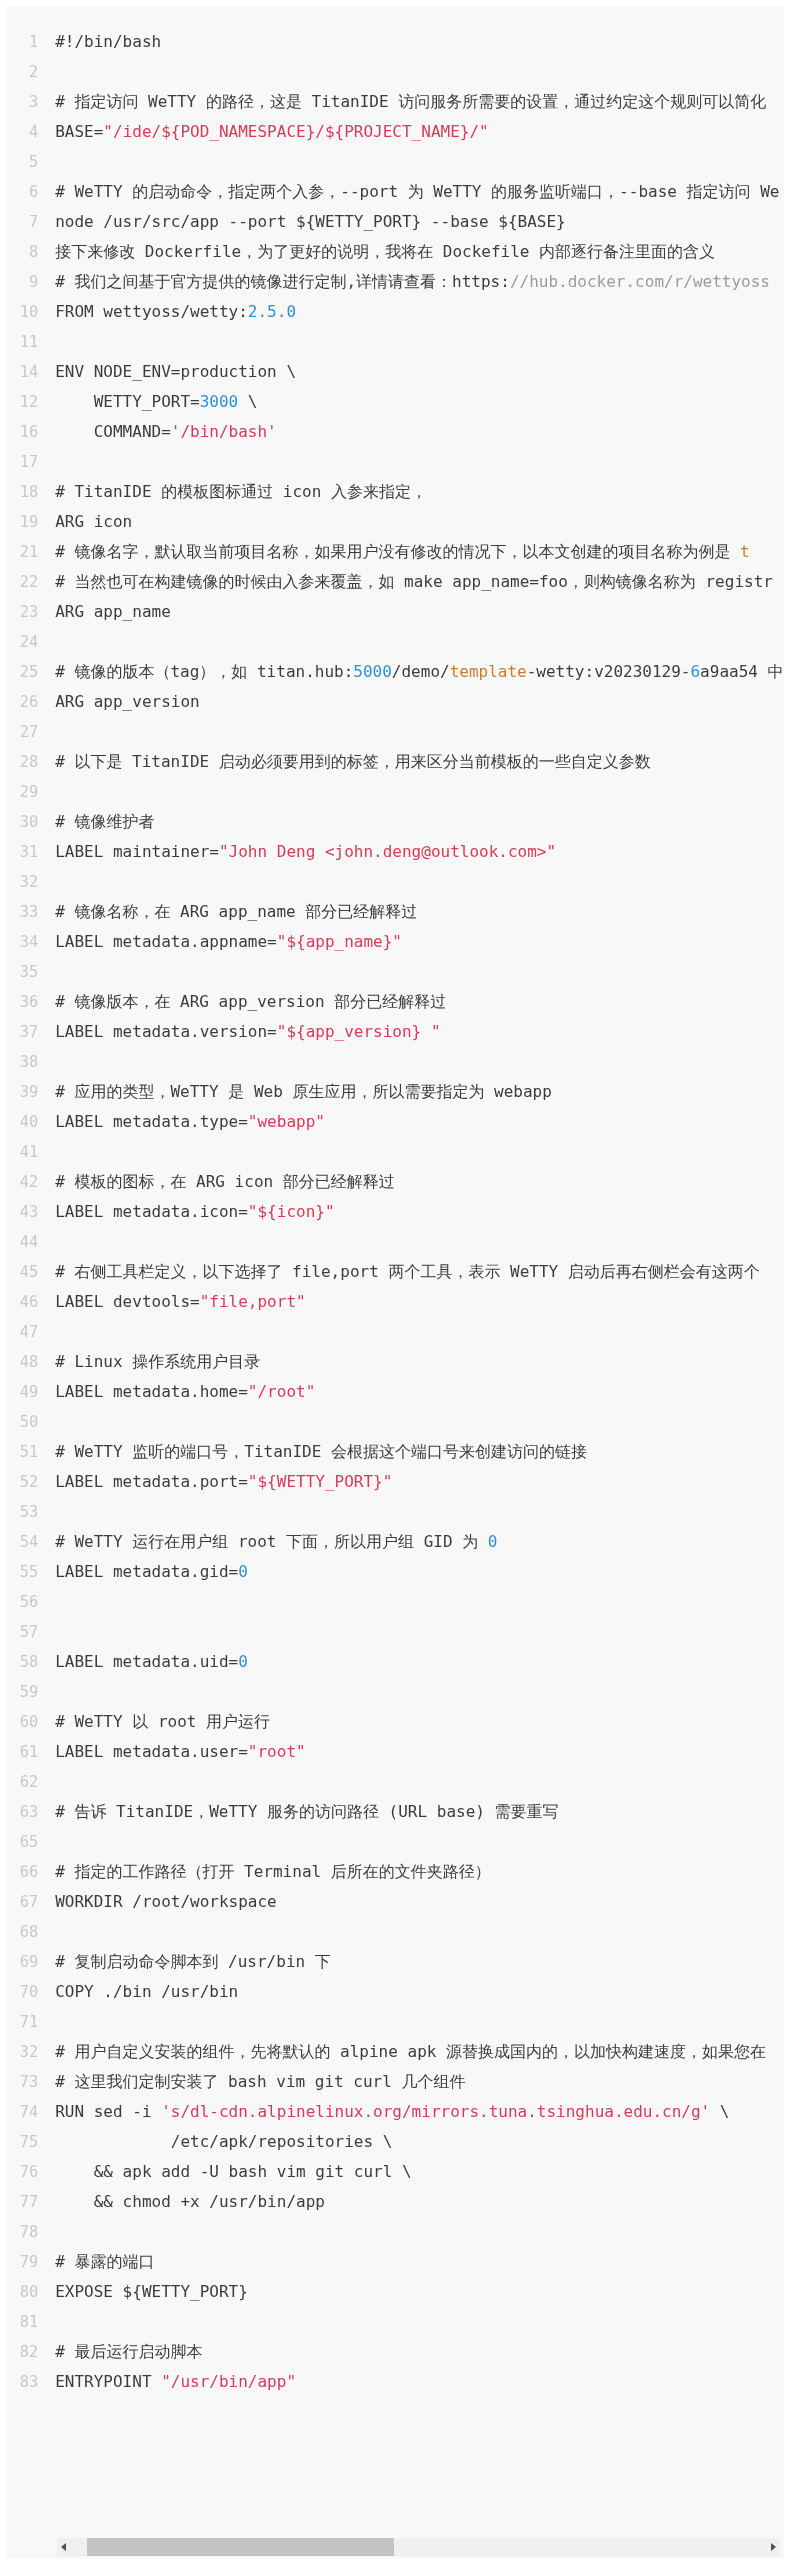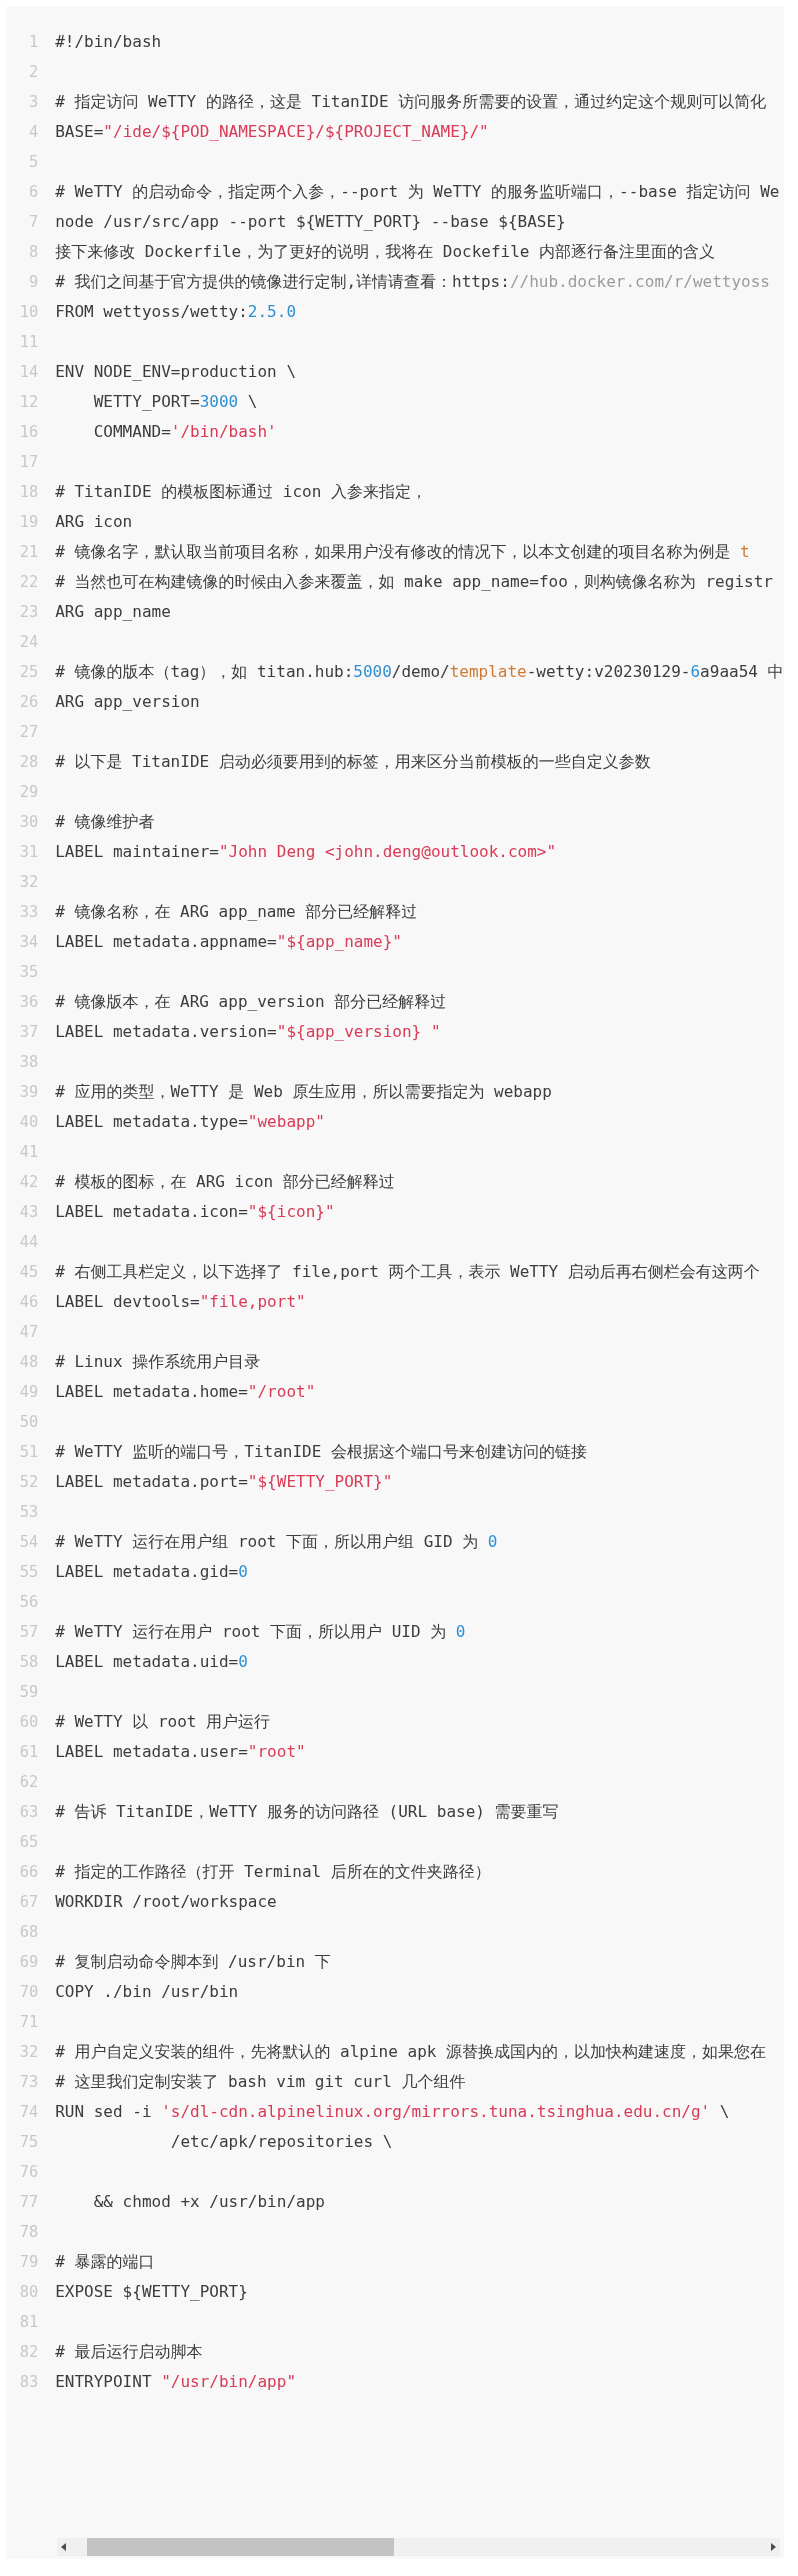--- a/index.html
+++ b/index.html
@@ -80,39 +80,39 @@
       <div class="line"><span class="ln">47</span><span class="code"></span></div>
       <div class="line"><span class="ln">48</span><span class="code"><span class="tk-c"># Linux 操作系统用户目录</span></span></div>
       <div class="line"><span class="ln">49</span><span class="code"><span class="tk-c">LABEL metadata.home=</span><span class="tk-s">"/root"</span></span></div>
       <div class="line"><span class="ln">50</span><span class="code"></span></div>
       <div class="line"><span class="ln">51</span><span class="code"><span class="tk-c"># WeTTY 监听的端口号，TitanIDE 会根据这个端口号来创建访问的链接</span></span></div>
       <div class="line"><span class="ln">52</span><span class="code"><span class="tk-c">LABEL metadata.port=</span><span class="tk-s">"${WETTY_PORT}"</span></span></div>
       <div class="line"><span class="ln">53</span><span class="code"></span></div>
       <div class="line"><span class="ln">54</span><span class="code"><span class="tk-c"># WeTTY 运行在用户组 root 下面，所以用户组 GID 为 </span><span class="tk-n">0</span></span></div>
       <div class="line"><span class="ln">55</span><span class="code"><span class="tk-c">LABEL metadata.gid=</span><span class="tk-n">0</span></span></div>
       <div class="line"><span class="ln">56</span><span class="code"></span></div>
-      <div class="line"><span class="ln">57</span><span class="code"><span class="tk-c"># WeTTY 运行在用户 root 下面，所以用户 UID 为 </span><span class="tk-n">0</span></span></div>
+      <div class="line"><span class="ln">57</span></div>
       <div class="line"><span class="ln">58</span><span class="code"><span class="tk-c">LABEL metadata.uid=</span><span class="tk-n">0</span></span></div>
       <div class="line"><span class="ln">59</span><span class="code"></span></div>
       <div class="line"><span class="ln">60</span><span class="code"><span class="tk-c"># WeTTY 以 root 用户运行</span></span></div>
       <div class="line"><span class="ln">61</span><span class="code"><span class="tk-c">LABEL metadata.user=</span><span class="tk-s">"root"</span></span></div>
       <div class="line"><span class="ln">62</span><span class="code"></span></div>
       <div class="line"><span class="ln">63</span><span class="code"><span class="tk-c"># 告诉 TitanIDE，WeTTY 服务的访问路径 (URL base) 需要重写</span></span></div>
       <div class="line"><span class="ln">65</span><span class="code"></span></div>
       <div class="line"><span class="ln">66</span><span class="code"><span class="tk-c"># 指定的工作路径（打开 Terminal 后所在的文件夹路径）</span></span></div>
       <div class="line"><span class="ln">67</span><span class="code"><span class="tk-c">WORKDIR /root/workspace</span></span></div>
       <div class="line"><span class="ln">68</span><span class="code"></span></div>
       <div class="line"><span class="ln">69</span><span class="code"><span class="tk-c"># 复制启动命令脚本到 /usr/bin 下</span></span></div>
       <div class="line"><span class="ln">70</span><span class="code"><span class="tk-c">COPY ./bin /usr/bin</span></span></div>
       <div class="line"><span class="ln">71</span><span class="code"></span></div>
       <div class="line"><span class="ln">32</span><span class="code"><span class="tk-c"># 用户自定义安装的组件，先将默认的 alpine apk 源替换成国内的，以加快构建速度，如果您在</span></span></div>
       <div class="line"><span class="ln">73</span><span class="code"><span class="tk-c"># 这里我们定制安装了 bash vim git curl 几个组件</span></span></div>
       <div class="line"><span class="ln">74</span><span class="code"><span class="tk-c">RUN sed -i </span><span class="tk-s">'s/dl-cdn.alpinelinux.org/mirrors.tuna.tsinghua.edu.cn/g'</span><span class="tk-c"> \</span></span></div>
       <div class="line"><span class="ln">75</span><span class="code"><span class="tk-c">            /etc/apk/repositories \</span></span></div>
-      <div class="line"><span class="ln">76</span></div>
+      <div class="line"><span class="ln">76</span><span class="code"><span class="tk-c">    &amp;&amp; apk add -U bash vim git curl \</span></span></div>
       <div class="line"><span class="ln">77</span><span class="code"><span class="tk-c">    &amp;&amp; chmod +x /usr/bin/app</span></span></div>
       <div class="line"><span class="ln">78</span><span class="code"></span></div>
       <div class="line"><span class="ln">79</span><span class="code"><span class="tk-c"># 暴露的端口</span></span></div>
       <div class="line"><span class="ln">80</span><span class="code"><span class="tk-c">EXPOSE ${WETTY_PORT}</span></span></div>
       <div class="line"><span class="ln">81</span><span class="code"></span></div>
       <div class="line"><span class="ln">82</span><span class="code"><span class="tk-c"># 最后运行启动脚本</span></span></div>
       <div class="line"><span class="ln">83</span><span class="code"><span class="tk-c">ENTRYPOINT </span><span class="tk-s">"/usr/bin/app"</span></span></div>
     </div>
   <div class="hscrollbar">
     <div class="scroll-arrow arrow-left">

